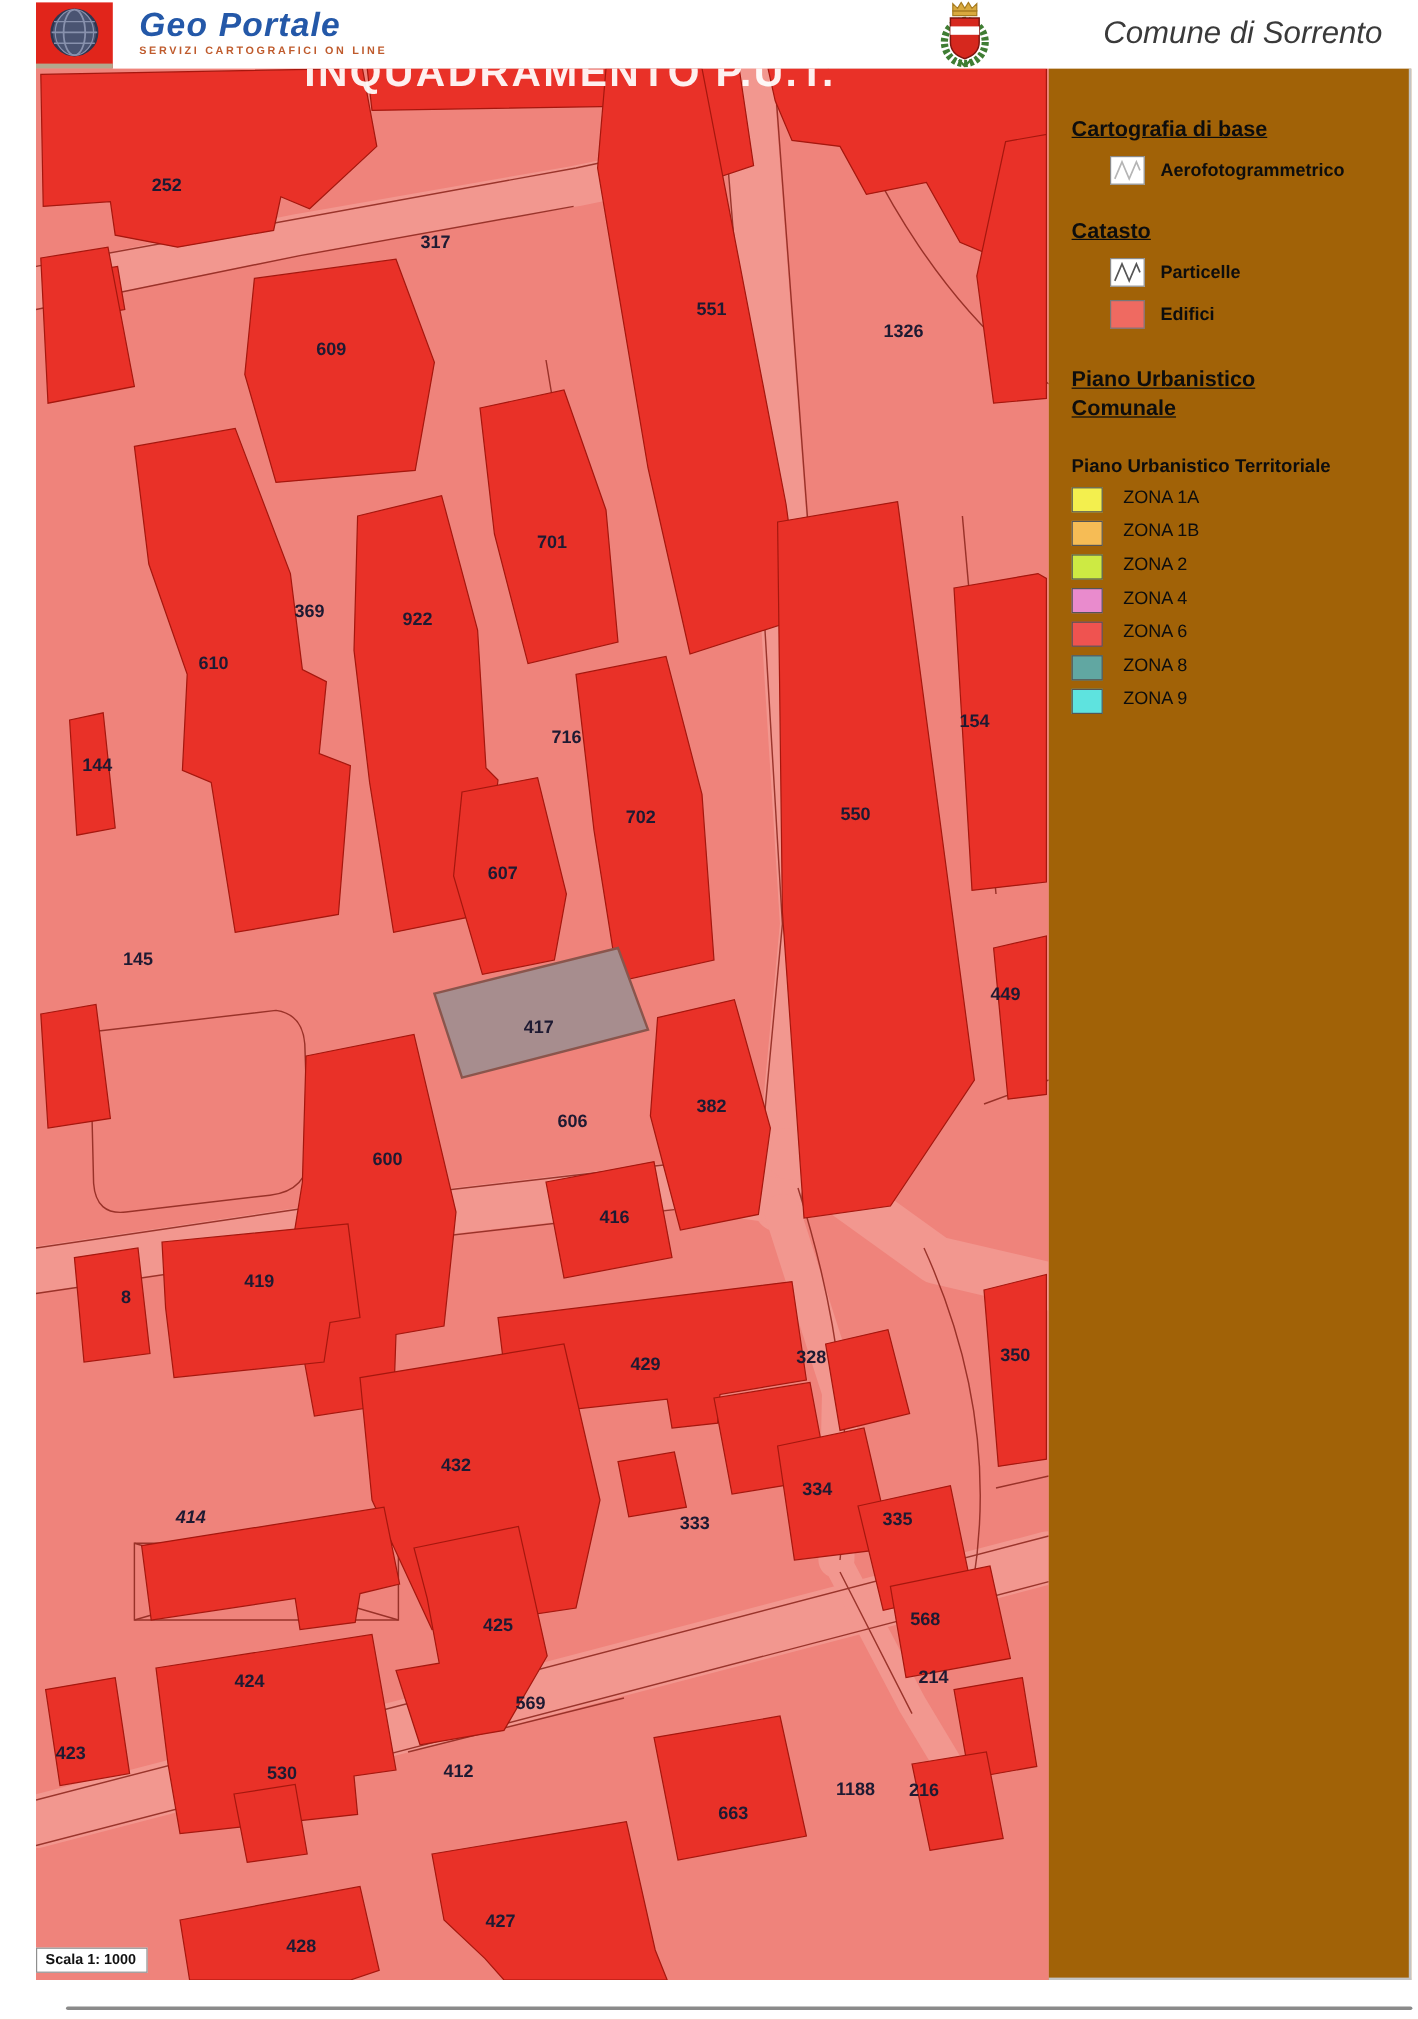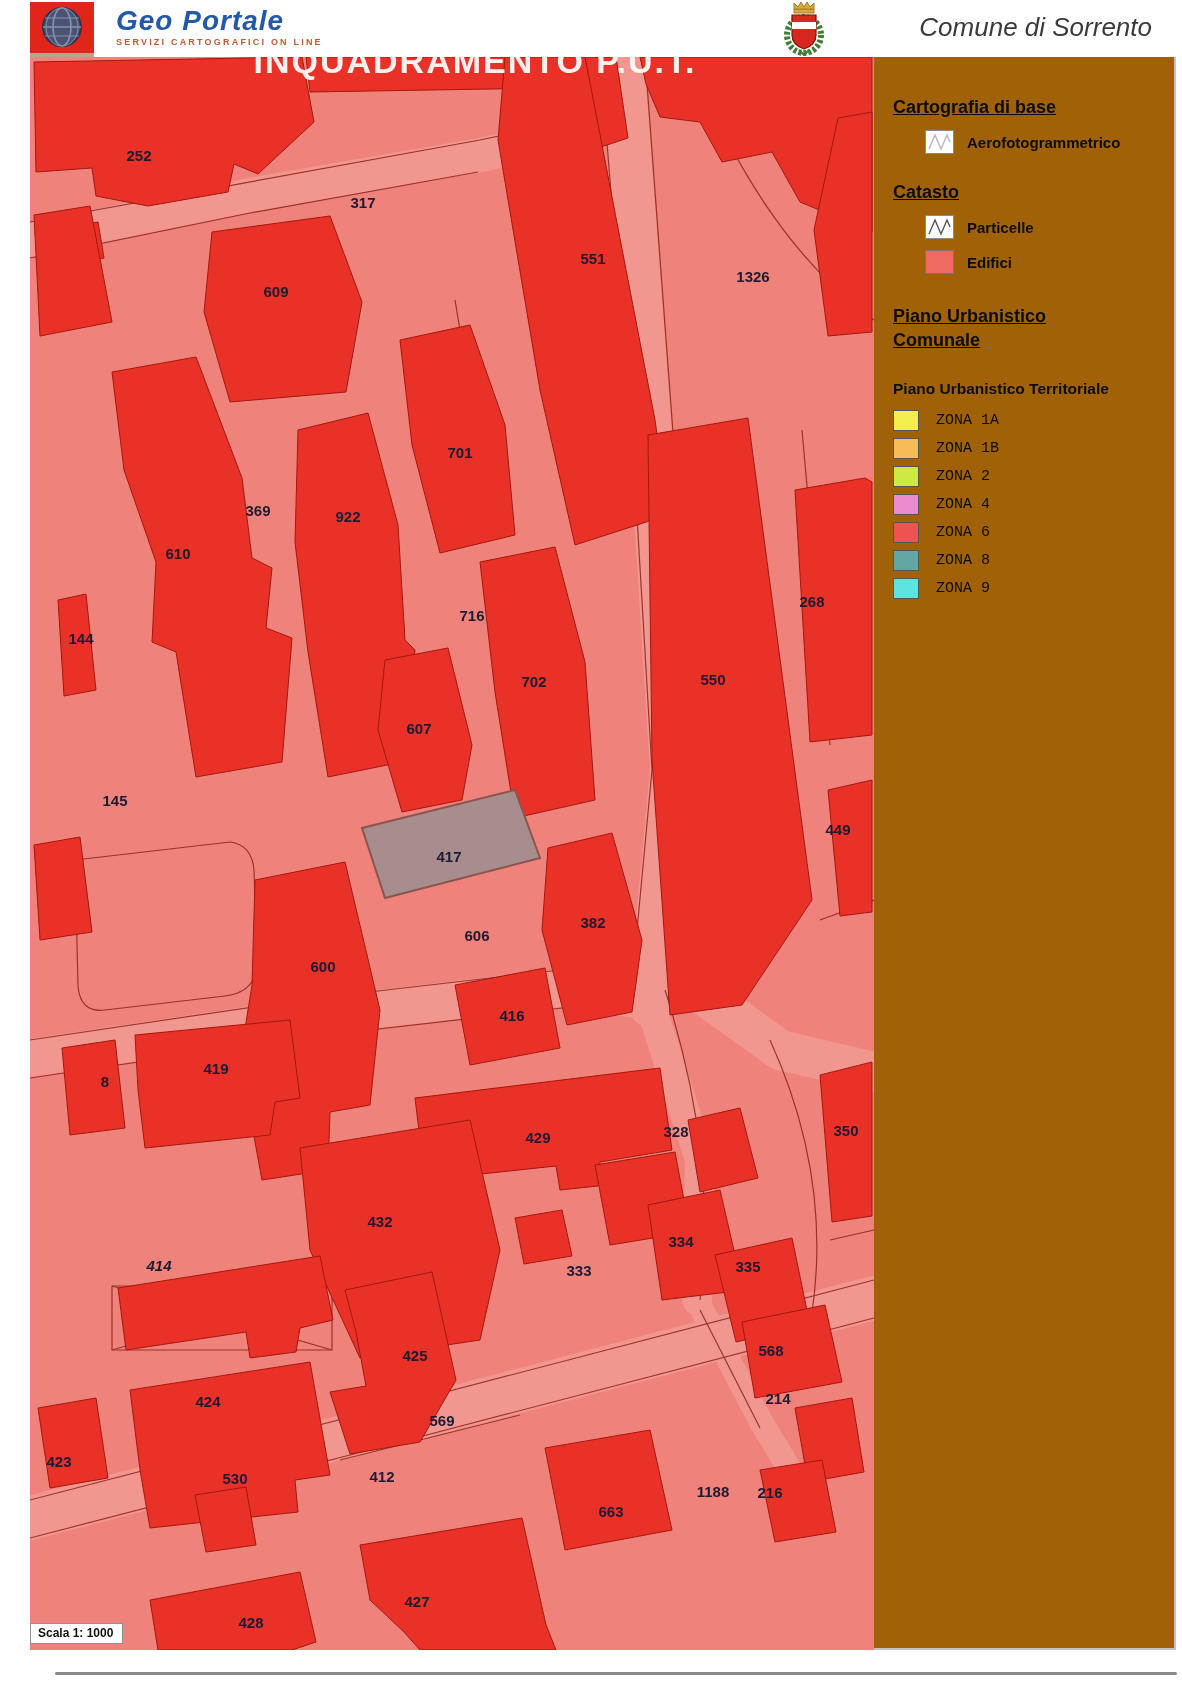--- a/index.html
+++ b/index.html
@@ -36,21 +36,21 @@
     position:absolute;left:874px;top:57px;width:302px;height:1593px;background:#a16207;
     border-right:2px solid #c4c4c4;border-bottom:2px solid #c4c4c4;
     box-sizing:border-box;padding:38px 0 0 19px;z-index:20;
   }
   .lg-title{font-size:18px;font-weight:bold;color:#0d0d0d;text-decoration:underline;line-height:24px;width:215px;}
   .lg-row{display:flex;align-items:center;margin-top:11px;padding-left:32px;}
   .lg-swatch{width:29px;height:24px;border:1px solid #8a8a8a;box-sizing:border-box;background:#fff;flex:0 0 auto;position:relative;}
   .lg-swatch svg{position:absolute;left:0;top:0;}
   .lg-label{font-size:15px;font-weight:bold;color:#0d0d0d;margin-left:13px;}
   .put-title{font-size:15.5px;font-weight:bold;color:#0d0d0d;margin-top:28px;}
-  .zone-row{display:flex;align-items:center;height:28px;font-family:Liberation Mono, monospace;}
+  .zone-row{display:flex;align-items:flex-start;height:28px;}
   .zone-swatch{width:26px;height:21px;border:1.5px solid #555;box-sizing:border-box;flex:0 0 auto;}
   .zone-label{font-size:15px;color:#0d0d0d;margin-left:17px;}
   .gap-s{margin-top:26px;}
   .gap-m{margin-top:30px;}
   
   .bottom-rule{position:absolute;left:55px;top:1672px;width:1122px;height:3px;background:#8a8a8a;border-radius:2px;}
 </style>
 </head>
 <body>
 
@@ -175,21 +175,21 @@
       <div class="plabel" style="left: 109px; top: 98px;">252</div>
       <div class="plabel" style="left: 333px; top: 145px;">317</div>
       <div class="plabel" style="left: 563px; top: 201px;">551</div>
       <div class="plabel" style="left: 723px; top: 219px;">1326</div>
       <div class="plabel" style="left: 246px; top: 234px;">609</div>
       <div class="plabel" style="left: 430px; top: 395px;">701</div>
       <div class="plabel" style="left: 228px; top: 453px;">369</div>
       <div class="plabel" style="left: 318px; top: 459px;">922</div>
       <div class="plabel" style="left: 148px; top: 496px;">610</div>
       <div class="plabel" style="left: 442px; top: 558px;">716</div>
-      <div class="plabel" style="left: 782px; top: 544px;">268</div>
+      <div class="plabel" style="left: 782px; top: 544px;">154</div>
       <div class="plabel" style="left: 51px; top: 581px;">144</div>
       <div class="plabel" style="left: 504px; top: 624px;">702</div>
       <div class="plabel" style="left: 683px; top: 622px;">550</div>
       <div class="plabel" style="left: 389px; top: 671px;">607</div>
       <div class="plabel" style="left: 85px; top: 743px;">145</div>
       <div class="plabel" style="left: 808px; top: 772px;">449</div>
       <div class="plabel" style="left: 419px; top: 799px;">417</div>
       <div class="plabel" style="left: 447px; top: 878px;">606</div>
       <div class="plabel" style="left: 563px; top: 865px;">382</div>
       <div class="plabel" style="left: 293px; top: 909px;">600</div>

